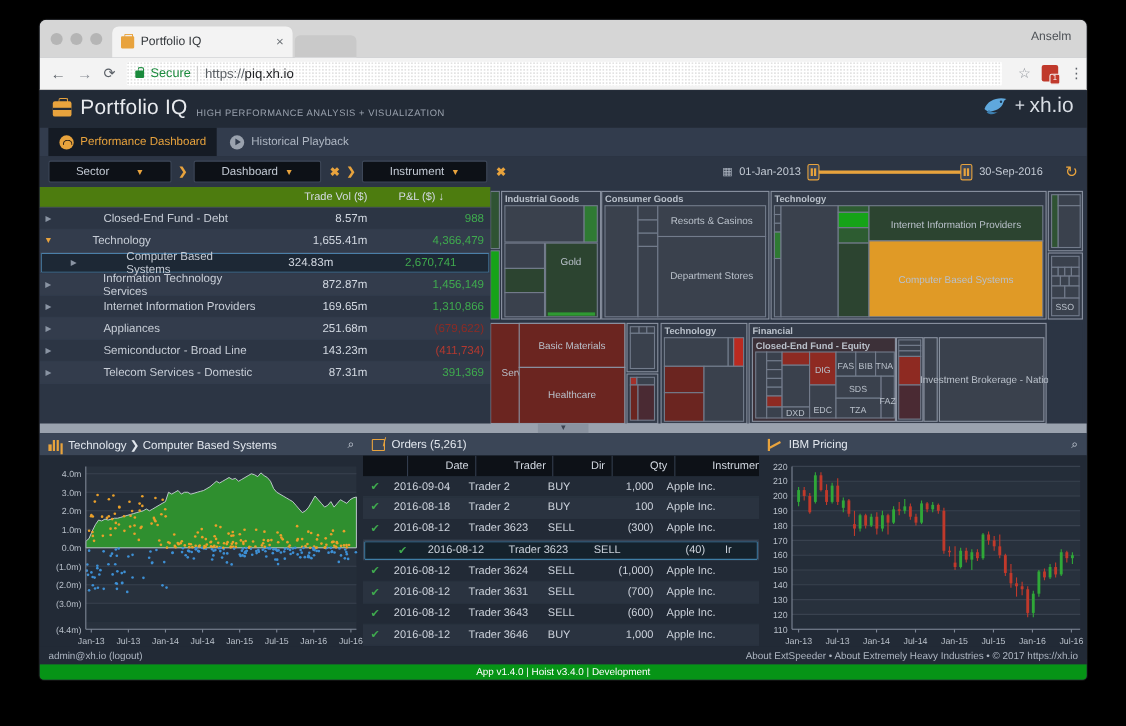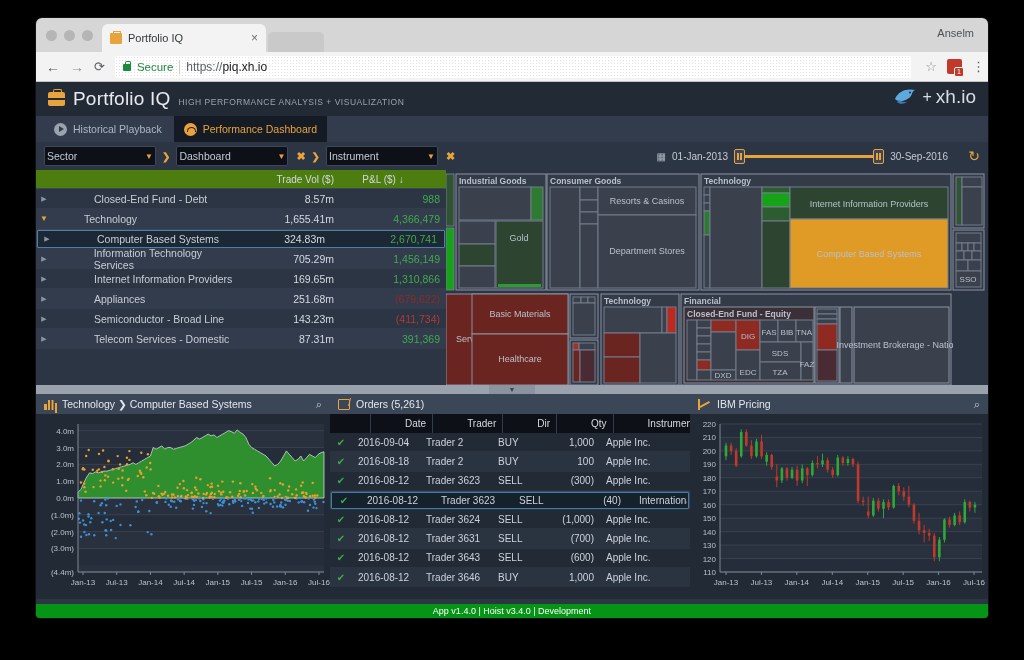--- a/index.html
+++ b/index.html
@@ -74,21 +74,21 @@
   .tabdot.grey { background:#9aa2ae; }
   .tabdot.grey:after { content:""; position:absolute; left:5px; top:3.5px; border-left:5px solid #323c4d;
                        border-top:3px solid transparent; border-bottom:3px solid transparent; }
   .tabdot.gauge:after { content:""; position:absolute; left:3px; top:4px; width:7px; height:4px;
                         border-radius:7px 7px 0 0; border:1.5px solid #2b2015; border-bottom:none; }
 
   
   .filterbar { height:28px; background:#2c3544; display:flex; align-items:center; padding:0 8px; gap:6px;
                position:relative; }
   .sel { height:20px; min-width:112px; background:#0d1117; border:1px solid #3d4758; border-radius:2px;
-         display:flex; align-items:center; padding:0 2px; font-size:10.5px; color:#c3cad4; gap:6px;}
+         display:flex; align-items:center; padding:0 24px; font-size:10.5px; color:#c3cad4; gap:6px;}
   .sel .lbl { flex:1; }
   .sel .car { color:#e8a33d; font-size:8px; }
   .chev { color:#e8a33d; font-size:10px; font-weight:bold; }
   .xbtn { color:#e8a33d; font-size:11px; font-weight:bold; margin-left:2px; }
   .daterange { position:absolute; right:40px; display:flex; align-items:center; gap:6px; font-size:10px;
                color:#c3cad4; }
   .calic { color:#aeb6c2; font-size:10px; }
   .slider { position:relative; width:150px; height:14px; display:flex; align-items:center; }
   .strack2 { position:absolute; left:6px; right:6px; height:3px; background:#e8a33d; }
   .shandle { position:absolute; width:11px; height:15px; background:#3c4658; border:1.5px solid #e8a33d;
@@ -219,27 +219,27 @@
           <path d="M2 12 C5 4, 14 1, 22 3 C18 5, 20 8, 16 11 C12 14, 6 16, 2 12 Z" fill="#5fa8dd"></path>
           <path d="M6 13 C9 15, 13 16, 15 14 C12 17, 7 18, 4 15 Z" fill="#3d7fb0"></path>
           <circle cx="17" cy="5.5" r="1.1" fill="#1d3c57"></circle>
         </svg>
         <span class="plus">+</span>
         <span class="xh">xh.io</span>
       </span>
     </div>
 
     <div class="tabs">
+      <div class="tab active">
+        <span class="tabdot gauge"></span>
+        <span>Performance Dashboard</span>
+      </div>
       <div class="tab">
         <span class="tabdot grey"></span>
         <span>Historical Playback</span>
-      </div>
-      <div class="tab active">
-        <span class="tabdot gauge"></span>
-        <span>Performance Dashboard</span>
       </div>
     </div>
 
     <div class="filterbar">
       <div class="sel">
         <span class="lbl">Sector</span>
         <span class="car">▼</span>
       </div>
       <span class="chev">❯</span>
       <div class="sel">
@@ -304,21 +304,21 @@
                   <span class="ind1 lbl1">Computer Based Systems</span>
                 </div>
                 <div class="c2">324.83m</div>
                 <div class="c3 pos">2,670,741</div>
               </div>
               <div class="grow">
                 <div class="c1">
                   <span class="tri">▶</span>
                   <span class="ind1 lbl1">Information Technology Services</span>
                 </div>
-                <div class="c2">705.29m</div>
+                <div class="c2">872.87m</div>
                 <div class="c3 pos">1,456,149</div>
               </div>
               <div class="grow">
                 <div class="c1">
                   <span class="tri">▶</span>
                   <span class="ind1 lbl1">Internet Information Providers</span>
                 </div>
                 <div class="c2">169.65m</div>
                 <div class="c3 pos">1,310,866</div>
               </div>
@@ -1123,16 +1123,20 @@
                 <text x="213.14285714285714" y="171" text-anchor="middle" class="axt">Jul-15</text>
                 <line x1="248.57142857142856" y1="158" x2="248.57142857142856" y2="161" stroke="#7e8796"></line>
                 <text x="248.57142857142856" y="171" text-anchor="middle" class="axt">Jan-16</text>
                 <line x1="284" y1="158" x2="284" y2="161" stroke="#7e8796"></line>
                 <text x="284" y="171" text-anchor="middle" class="axt">Jul-16</text>
               </svg>
         </div>
       </div>
     </div>
 
+    <div class="appfoot">
+      <span>admin@xh.io (logout)</span>
+      <span class="r">About ExtSpeeder • About Extremely Heavy Industries • © 2017 https://xh.io</span>
+    </div>
     <div class="greenbar">App v1.4.0 | Hoist v3.4.0 | Development</div>
   </div>
  </div>
 </div>
 
 </body></html>

